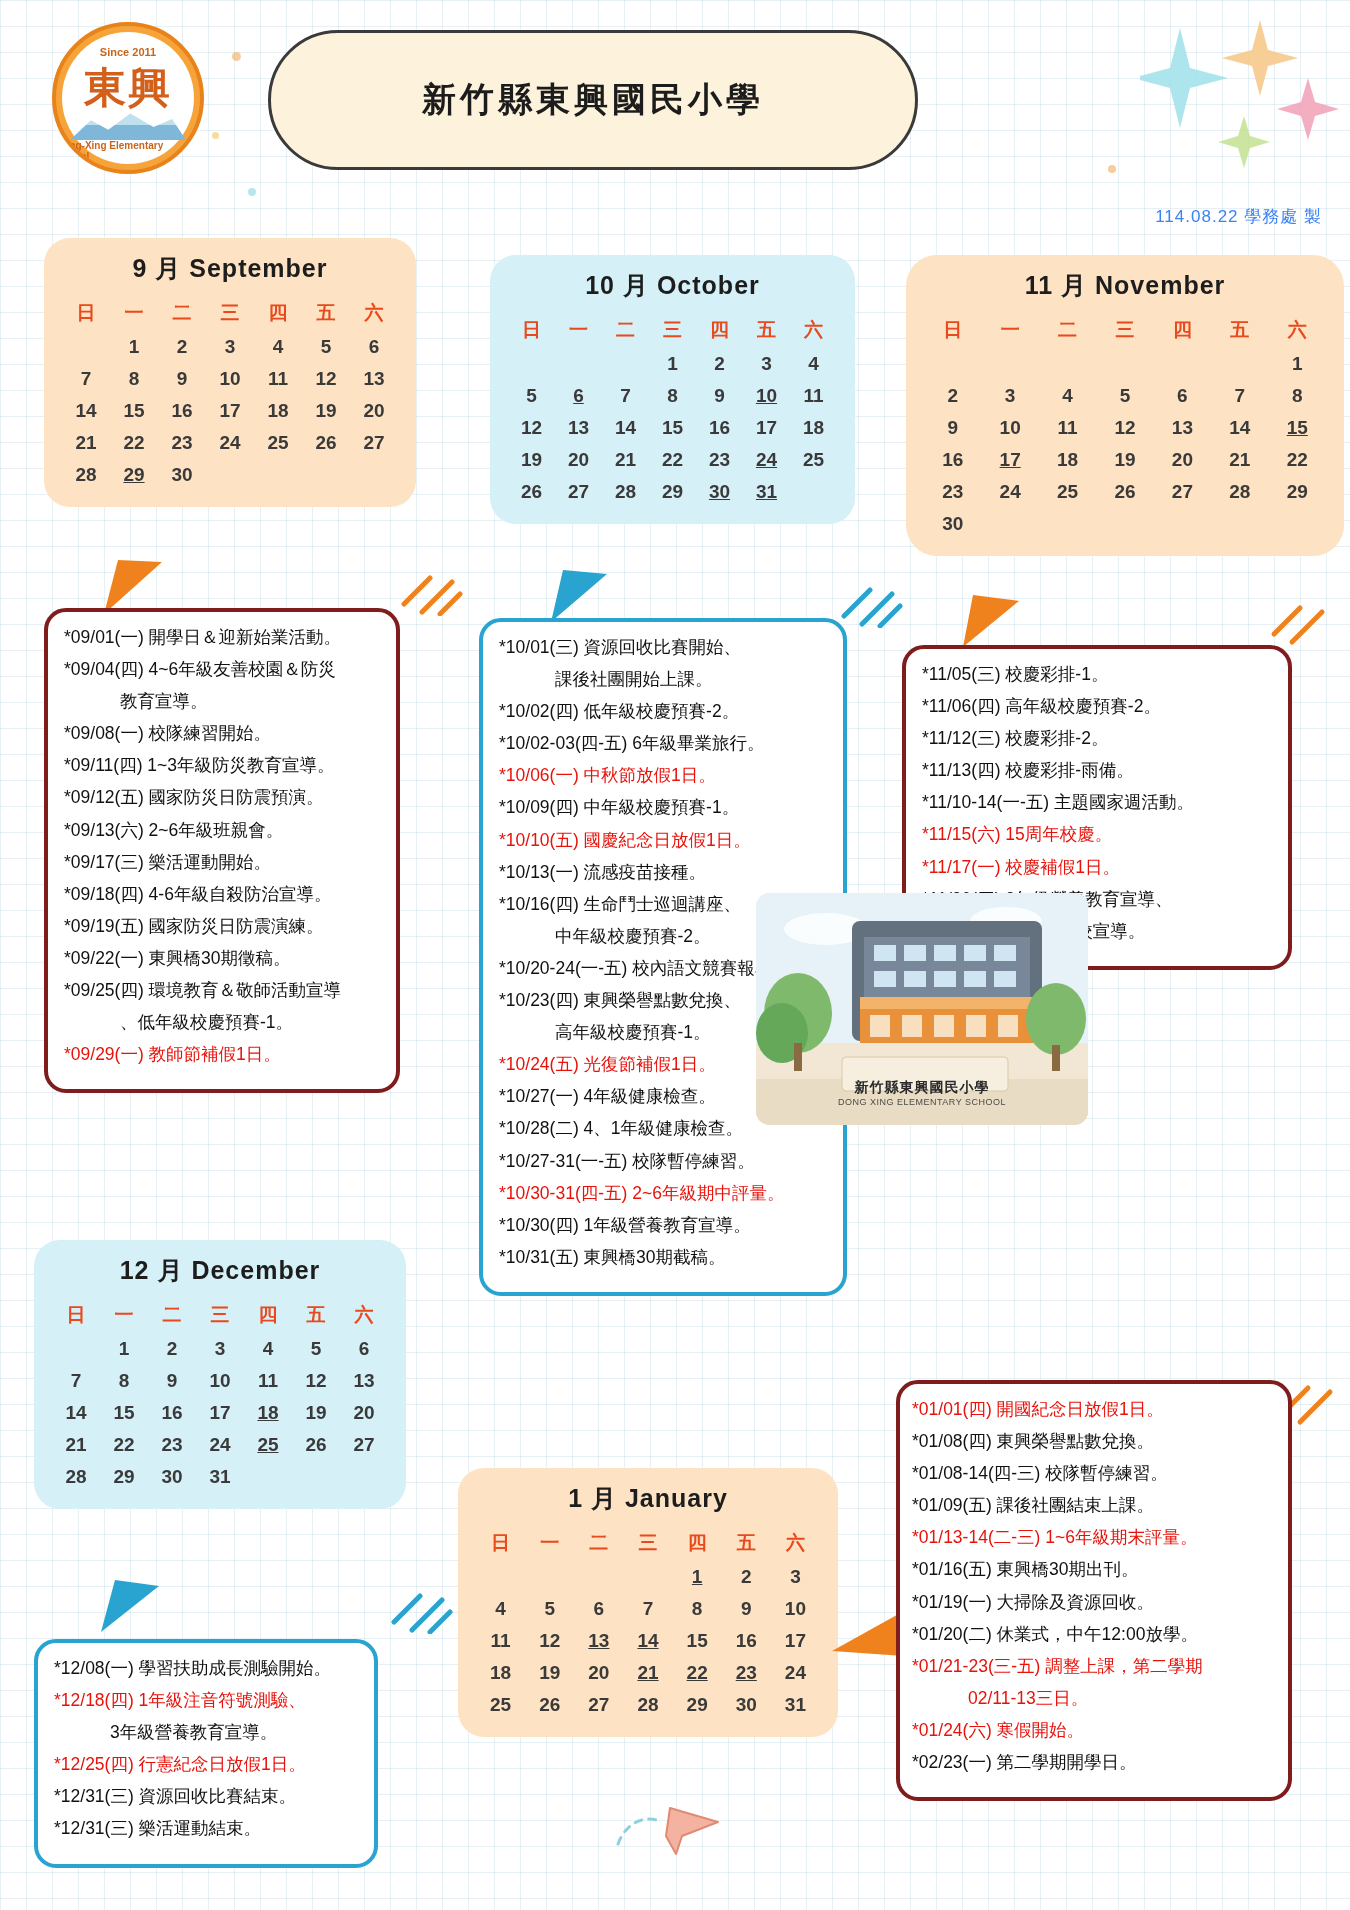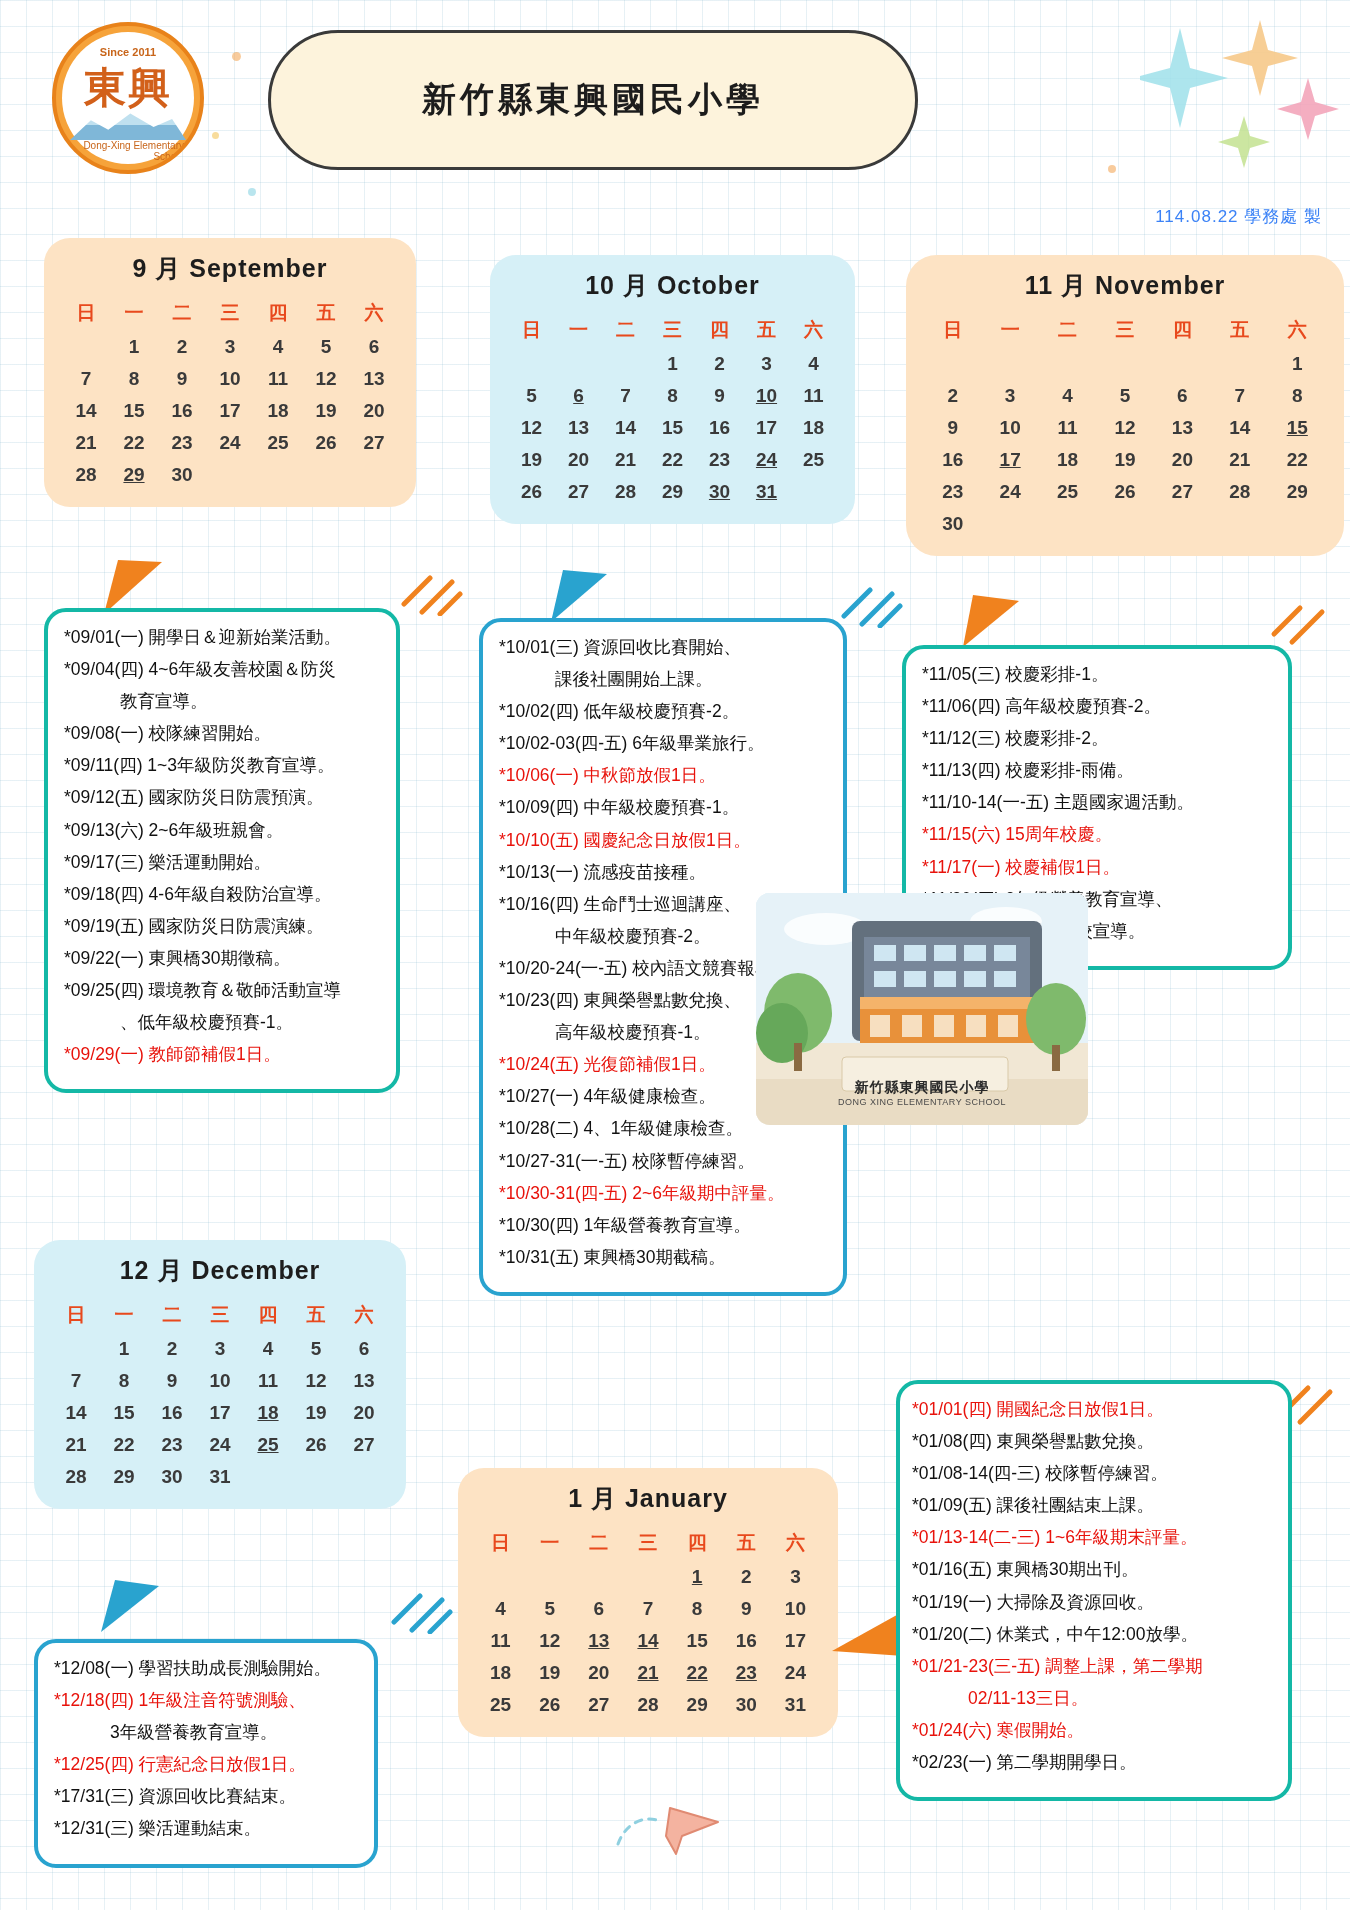--- a/index.html
+++ b/index.html
@@ -17,21 +17,21 @@
   
   .logo{position:absolute;left:52px;top:22px;width:152px;height:152px;border-radius:50%;
         background:radial-gradient(circle at 50% 45%,#fff 0 54%,#f6a33a 54% 100%);
         border:4px solid #e8821a;box-sizing:border-box;overflow:hidden;}
   .logo .ring{position:absolute;inset:6px;border-radius:50%;background:#fff;}
   .logo .since{position:absolute;top:12px;left:0;right:0;text-align:center;font-size:11px;color:#c8651a;font-weight:bold;margin-top:8px;}
   .logo .cn{position:absolute;top:34px;left:0;right:0;text-align:center;font-size:42px;font-weight:bold;color:#d2601a;letter-spacing:2px;}
   .logo .mount{position:absolute;left:14px;right:14px;bottom:30px;height:34px;
         background:linear-gradient(to top,#7fb7d8 0 45%,#bfe0ef 45% 100%);
         clip-path:polygon(0 100%,18% 42%,33% 70%,52% 22%,72% 62%,88% 38%,100% 100%);}
-  .logo .en{position:absolute;bottom:8px;left:0;right:16px;text-align:right;font-size:10px;color:#c8651a;font-weight:normal;}
+  .logo .en{position:absolute;bottom:8px;left:0;right:16px;text-align:left;font-size:10px;color:#c8651a;font-weight:bold;}
 
   .titlebox{position:absolute;left:268px;top:30px;width:650px;height:140px;border-radius:70px;
             background:#fdf3dc;border:3px solid #3a3a3a;box-sizing:border-box;
             display:flex;flex-direction:column;align-items:center;justify-content:center;}
   .titlebox .t1{font-size:34px;font-weight:bold;letter-spacing:4px;color:#1c1c1c;}
   .titlebox .t2{font-size:27px;font-weight:bold;letter-spacing:2px;color:#1c1c1c;margin-top:10px;}
   .credit{position:absolute;right:28px;top:205px;font-size:17px;color:#3b82f6;letter-spacing:1px;}
 
   
   .spark{position:absolute;pointer-events:none;}
@@ -43,21 +43,21 @@
   .m-blue{background:#d6f0f7;}
   .m-title{text-align:center;font-size:25px;font-weight:bold;color:#1d1d1d;margin-bottom:10px;letter-spacing:1px;}
   table.cal{width:100%;border-collapse:collapse;}
   table.cal td,table.cal th{width:14.28%;text-align:center;font-size:19px;padding:5px 0;color:#3a3a3a;font-weight:bold;}
   table.cal th{color:#e8491d;font-weight:bold;font-size:19px;}
   .wk{color:#e8491d;}
   .hi{color:#e8120b;text-decoration:underline;font-weight:bold;}
 
   
   .note{position:absolute;box-sizing:border-box;background:#fff;border-radius:22px;padding:14px 16px;}
-  .b-orange{border:4px solid #14b8a6;}
+  .b-orange{border:4px solid #7f1d1d;}
   .b-blue{border:4px solid #29a3cf;}
   .note p{margin:0 0 9px 0;font-size:17.5px;line-height:1.32;color:#111;}
   .note p.red{color:#e8120b;}
   .note p.ind{text-indent:0;padding-left:56px;}
 
   
   .bld{position:absolute;left:756px;top:893px;width:332px;height:232px;border-radius:14px;overflow:hidden;
        background:linear-gradient(to bottom,#dff0f8 0 55%,#f2e7d3 55% 100%);}
   .bld .sky{position:absolute;inset:0;background:linear-gradient(to bottom,#e3f2fa,#f7f1e4);}
   .bld .sign{position:absolute;left:40px;bottom:18px;width:252px;text-align:center;}
@@ -507,21 +507,21 @@
       <p class="red ">*11/15(六) 15周年校慶。</p>
       <p class="red ">*11/17(一) 校慶補假1日。</p>
       <p class="">*11/20(四) 2年級營養教育宣導、</p>
       <p class="ind">3年級警察到校宣導。</p>
     </div>
   <div class="note b-blue" id="note-december" style="left:34px;top:1620px;width:344px;margin-top:19px;">
       <p class="">*12/08(一) 學習扶助成長測驗開始。</p>
       <p class="red ">*12/18(四) 1年級注音符號測驗、</p>
       <p class="ind">3年級營養教育宣導。</p>
       <p class="red ">*12/25(四) 行憲紀念日放假1日。</p>
-      <p class="">*17/31(三) 資源回收比賽結束。</p>
+      <p class="">*12/31(三) 資源回收比賽結束。</p>
       <p class="">*12/31(三) 樂活運動結束。</p>
     </div>
   <div class="note b-orange" id="note-january" style="left:896px;top:1380px;width:396px;padding-left:12px;">
       <p class="red ">*01/01(四) 開國紀念日放假1日。</p>
       <p class="">*01/08(四) 東興榮譽點數兌換。</p>
       <p class="">*01/08-14(四-三) 校隊暫停練習。</p>
       <p class="">*01/09(五) 課後社團結束上課。</p>
       <p class="red ">*01/13-14(二-三) 1~6年級期末評量。</p>
       <p class="">*01/16(五) 東興橋30期出刊。</p>
       <p class="">*01/19(一) 大掃除及資源回收。</p>

